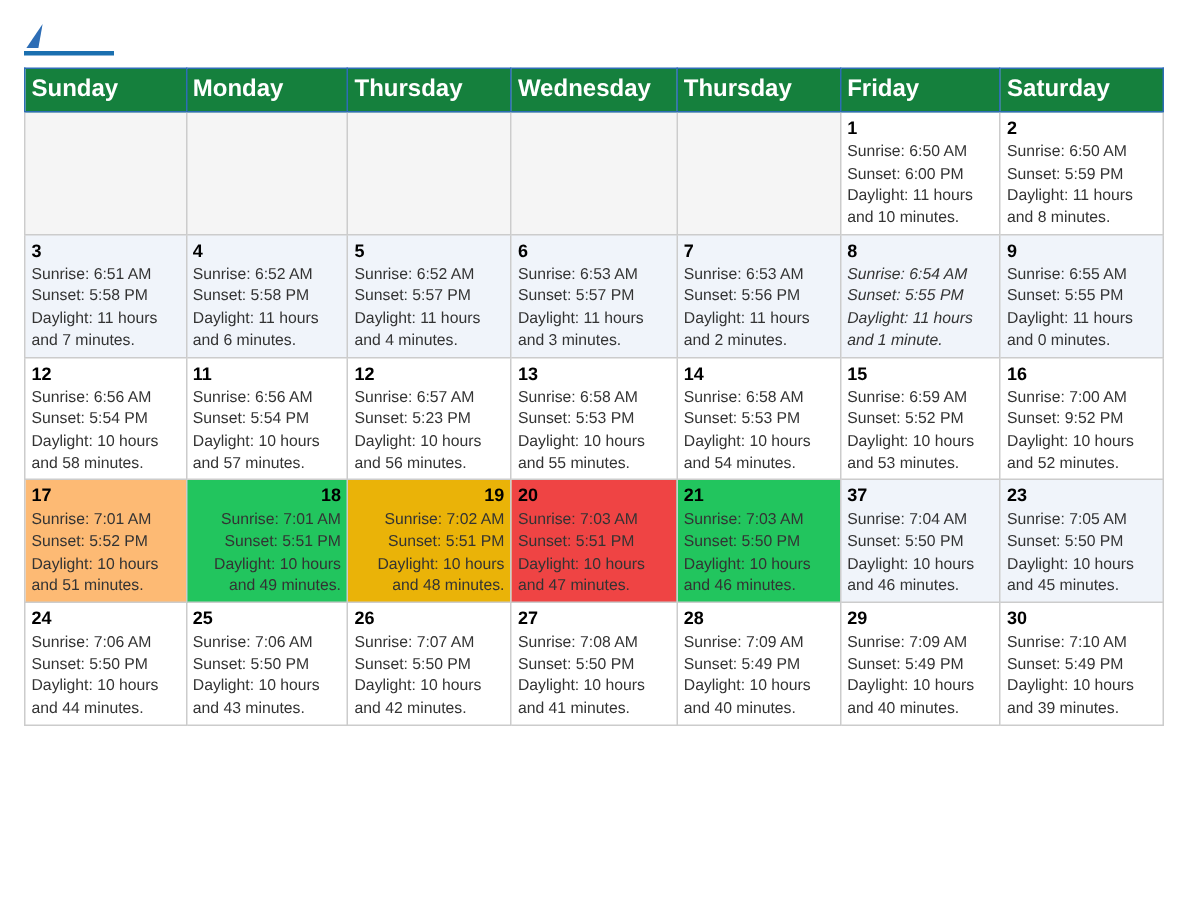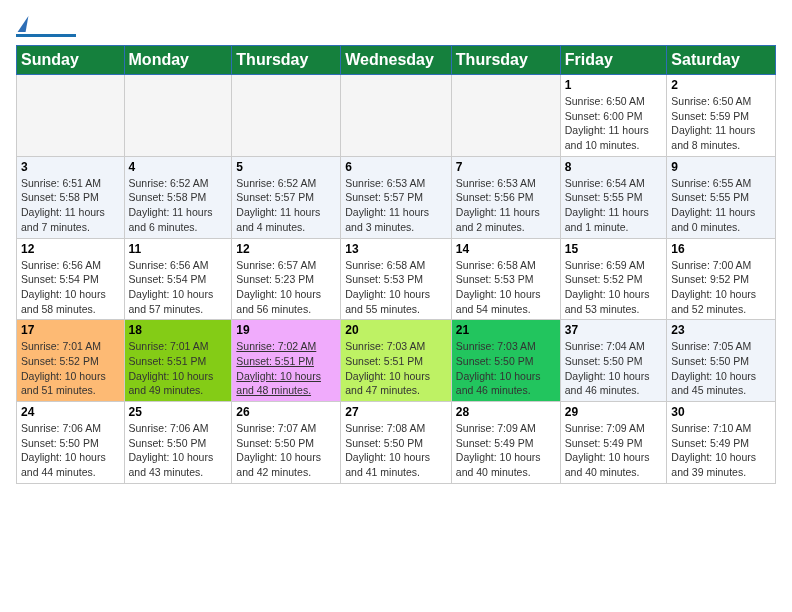--- a/index.html
+++ b/index.html
@@ -178,21 +178,21 @@
 Daylight: 11 hours and 3 minutes.</div>
         </td>
         <td style="background: rgb(240, 244, 250);">
           <span class="day-number">7</span>
           <div class="day-info" style="white-space: pre-line;">Sunrise: 6:53 AM
 Sunset: 5:56 PM
 Daylight: 11 hours and 2 minutes.</div>
         </td>
         <td style="background: rgb(240, 244, 250);">
           <span class="day-number">8</span>
-          <div class="day-info" style="white-space: pre-line;">Sunrise: 6:54 AM
+          <div class="day-info" style="white-space: pre-line; font-style: italic;">Sunrise: 6:54 AM
 Sunset: 5:55 PM
 Daylight: 11 hours and 1 minute.</div>
         </td>
         <td style="background: rgb(240, 244, 250);">
           <span class="day-number">9</span>
           <div class="day-info" style="white-space: pre-line;">Sunrise: 6:55 AM
 Sunset: 5:55 PM
 Daylight: 11 hours and 0 minutes.</div>
         </td>
       </tr>
@@ -240,33 +240,33 @@
 Daylight: 10 hours and 52 minutes.</div>
         </td>
       </tr>
       <tr>
         <td style="background: #fdba74;">
           <span class="day-number">17</span>
           <div class="day-info" style="white-space: pre-line;">Sunrise: 7:01 AM
 Sunset: 5:52 PM
 Daylight: 10 hours and 51 minutes.</div>
         </td>
-        <td style="background: #84cc16;">
+        <td style="background: #22c55e; text-align: right;">
           <span class="day-number">18</span>
           <div class="day-info" style="white-space: pre-line;">Sunrise: 7:01 AM
 Sunset: 5:51 PM
 Daylight: 10 hours and 49 minutes.</div>
         </td>
-        <td style="background: #f0abfc;">
+        <td style="background: #eab308; text-align: right;">
           <span class="day-number">19</span>
-          <div class="day-info" style="white-space: pre-line; text-decoration: underline;">Sunrise: 7:02 AM
+          <div class="day-info" style="white-space: pre-line;">Sunrise: 7:02 AM
 Sunset: 5:51 PM
 Daylight: 10 hours and 48 minutes.</div>
         </td>
-        <td style="background: #bef264;">
+        <td style="background: #ef4444;">
           <span class="day-number">20</span>
           <div class="day-info" style="white-space: pre-line;">Sunrise: 7:03 AM
 Sunset: 5:51 PM
 Daylight: 10 hours and 47 minutes.</div>
         </td>
         <td style="background: #22c55e;">
           <span class="day-number">21</span>
           <div class="day-info" style="white-space: pre-line;">Sunrise: 7:03 AM
 Sunset: 5:50 PM
 Daylight: 10 hours and 46 minutes.</div>

